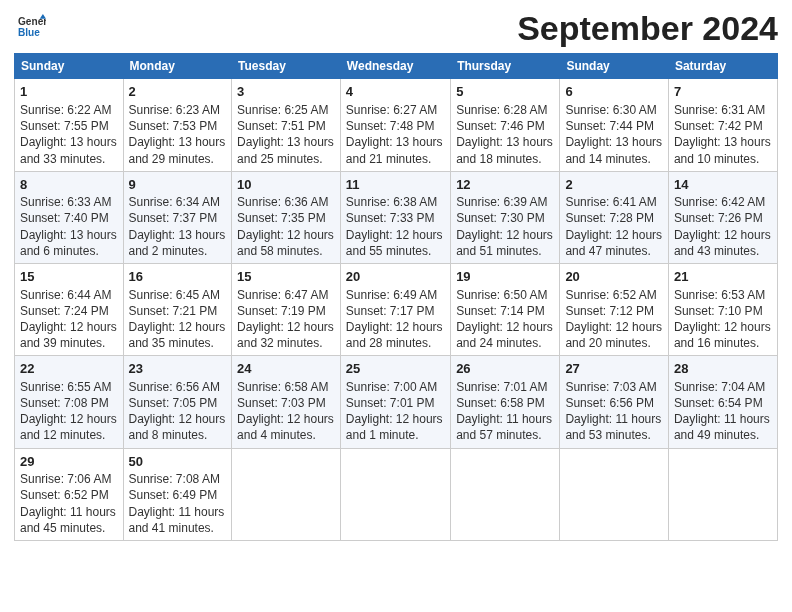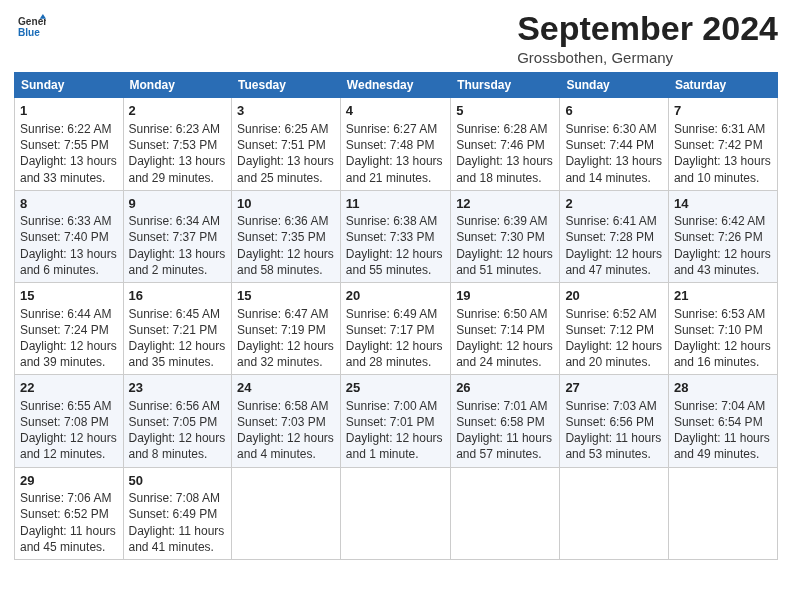--- a/index.html
+++ b/index.html
@@ -92,21 +92,20 @@
   <div class="header-row">
     <div class="logo">
       <svg class="logo-icon" viewBox="0 0 36 36" xmlns="http://www.w3.org/2000/svg">
         <text x="0" y="14" font-size="13" font-weight="bold" fill="#333" font-family="Arial">General</text>
         <text x="0" y="28" font-size="13" font-weight="bold" fill="#1a6cb8" font-family="Arial">Blue</text>
         <polygon points="28,6 36,6 32,0" fill="#1a6cb8"></polygon>
       </svg>
     </div>
     <div class="month-title-block">
       <div class="month-title">September 2024</div>
-      <div class="subtitle">Grossbothen, Germany</div>
     </div>
   </div>
 
   <table>
     <thead>
       <tr>
         <th>Sunday</th>
         <th>Monday</th>
         <th>Tuesday</th>
         <th>Wednesday</th>

